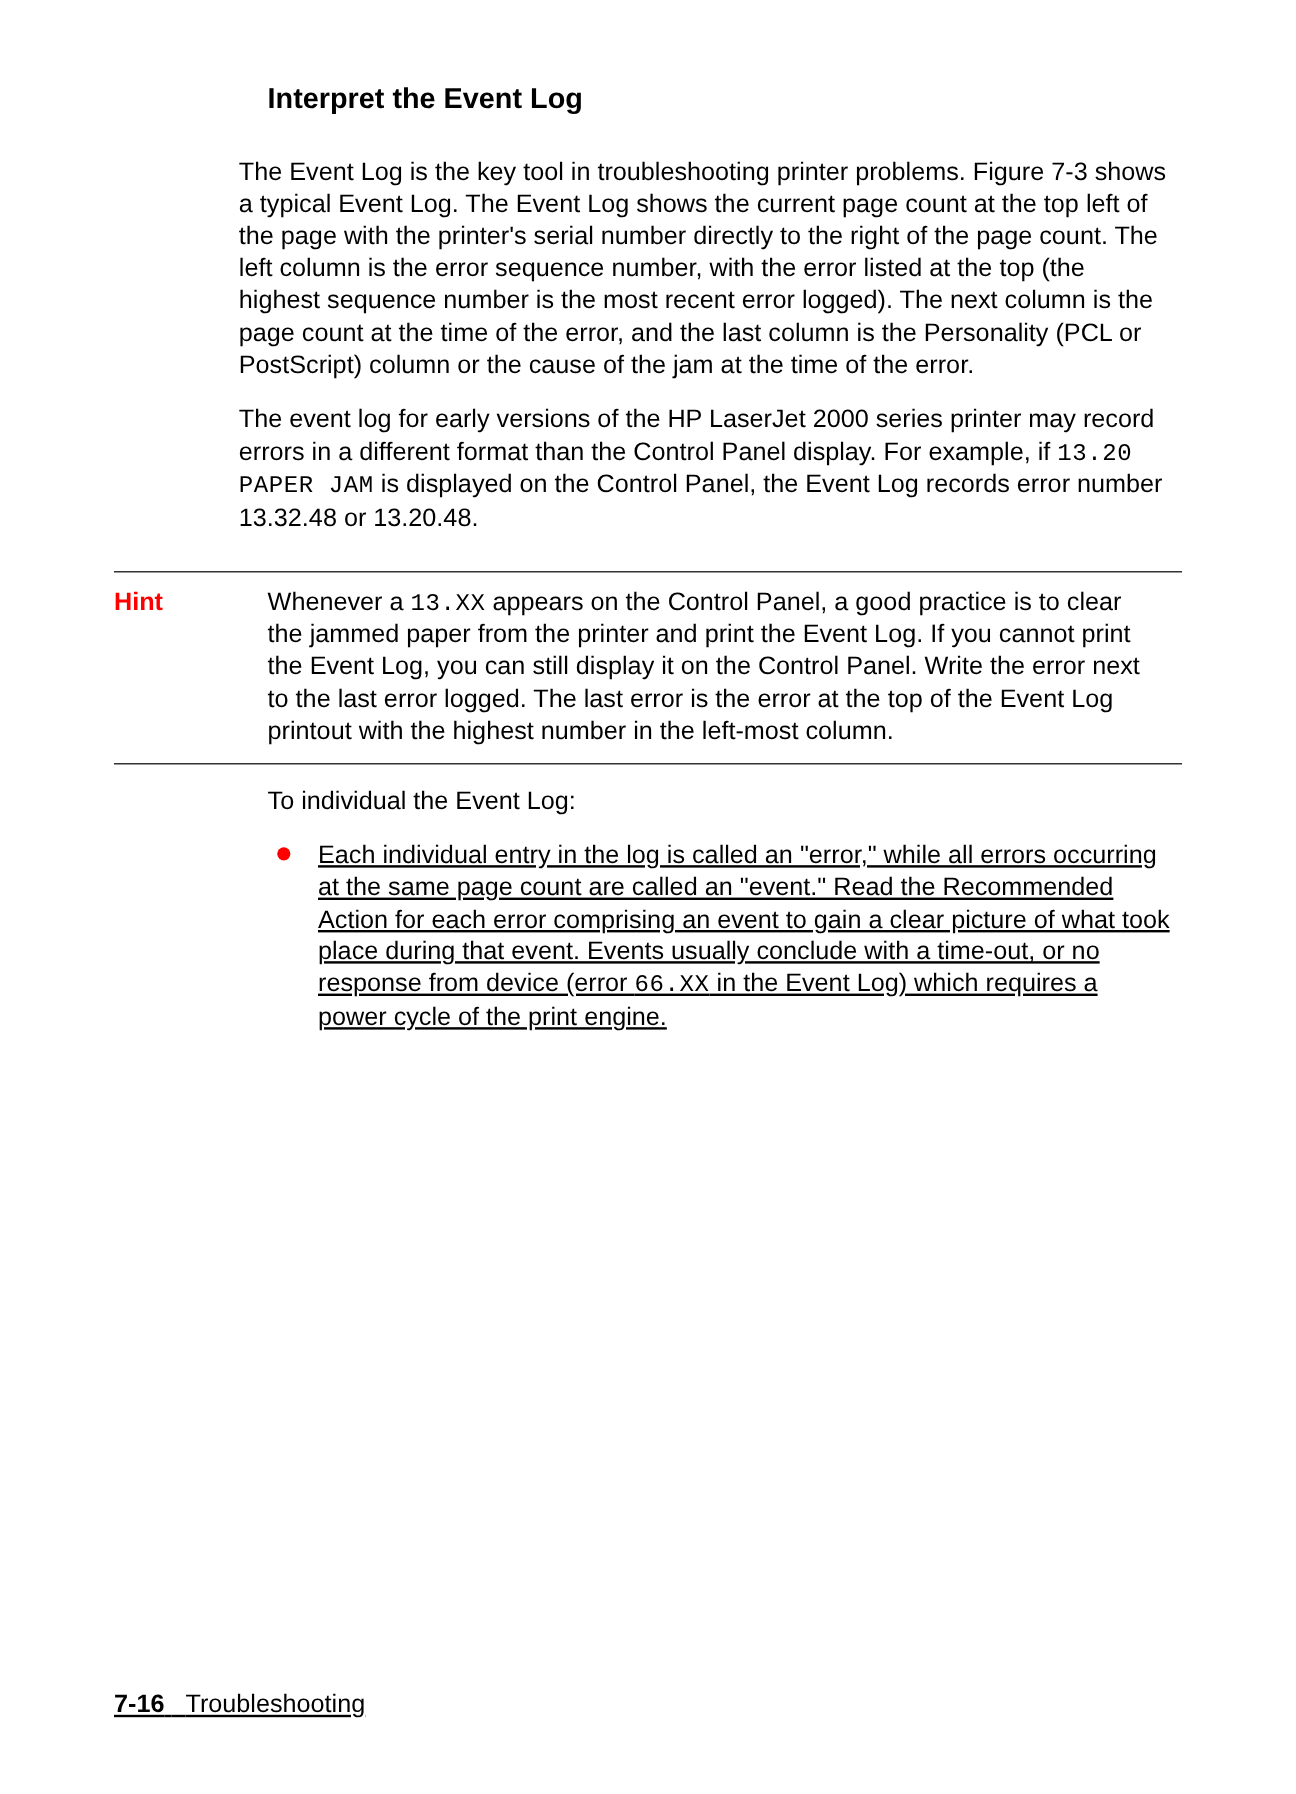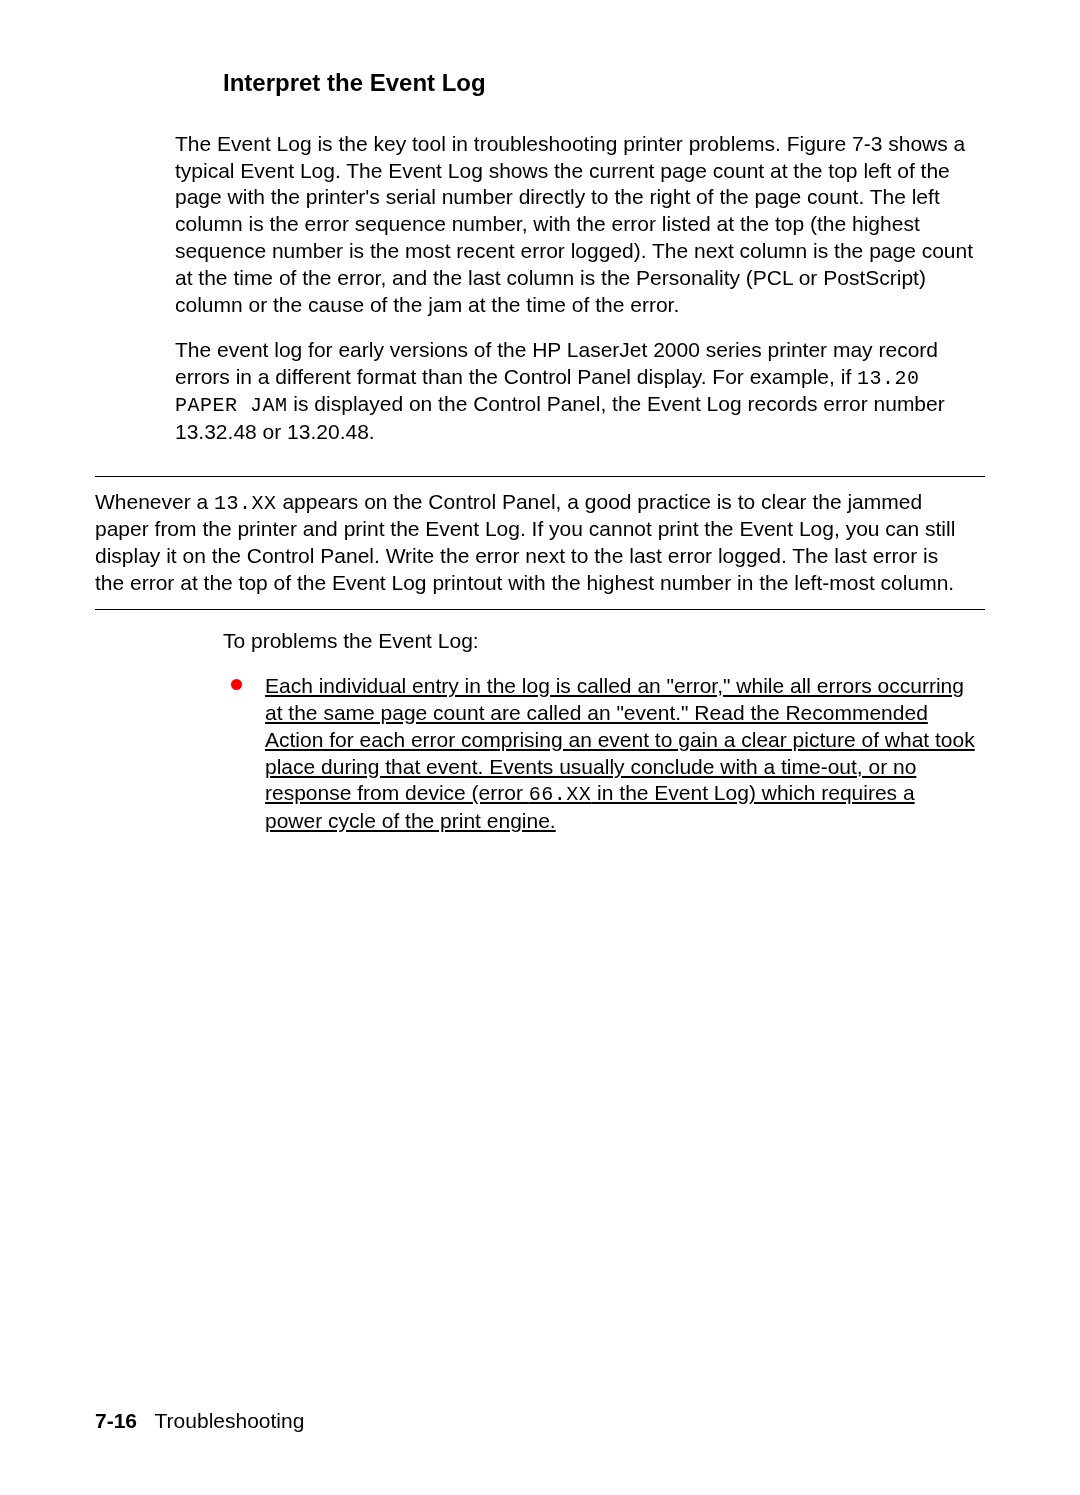--- a/index.html
+++ b/index.html
@@ -20,21 +20,21 @@
     .page {
       padding: 68px 95px 0 95px;
     }
     .heading {
       font-weight: bold;
       font-size: 24px;
       margin-left: 128px;
       margin-bottom: 32px;
     }
     .body-para {
-      margin-left: 80px;
+      margin-left: 104px;
       margin-right: 8px;
       margin-bottom: 18px;
     }
     .display-code {
       font-family: "Courier New", Courier, monospace;
       font-size: 20px;
       letter-spacing: 0.5px;
     }
     .hint-block {
       border-top: 1.5px solid #000;
@@ -81,47 +81,49 @@
       width: 11px;
       height: 11px;
       background: #FF0000;
       border-radius: 50%;
     }
     .footer {
       position: absolute;
       bottom: 60px;
       left: 95px;
       font-size: 21px;
+      text-decoration: underline;
     }
     .footer .page-num {
       font-weight: bold;
     }
   </style>
 </head>
 <body>
 
 <div class="page">
 
   <h2 class="heading">Interpret the Event Log</h2>
 
   <p class="body-para">The Event Log is the key tool in troubleshooting printer problems. Figure 7-3 shows a typical Event Log. The Event Log shows the current page count at the top left of the page with the printer's serial number directly to the right of the page count. The left column is the error sequence number, with the error listed at the top (the highest sequence number is the most recent error logged). The next column is the page count at the time of the error, and the last column is the Personality (PCL or PostScript) column or the cause of the jam at the time of the error.</p>
 
   <p class="body-para">
     <span>The event log for early versions of the HP LaserJet 2000 series printer may record errors in a different format than the Control Panel display. For example, if </span><span class="display-code">13.20 PAPER JAM</span><span> is displayed on the Control Panel, the Event Log records error number 13.32.48 or 13.20.48.</span>
   </p>
 
   <div class="hint-block">
     <div class="hint-row">
+      <div class="hint-label">Hint</div>
       <div class="hint-body">
         <span>Whenever a </span><span class="display-code">13.XX</span><span> appears on the Control Panel, a good practice is to clear the jammed paper from the printer and print the Event Log. If you cannot print the Event Log, you can still display it on the Control Panel. Write the error next to the last error logged. The last error is the error at the top of the Event Log printout with the highest number in the left-most column.</span>
       </div>
     </div>
   </div>
 
-  <p class="list-intro">To problems the Event Log:</p>
+  <p class="list-intro">To individual the Event Log:</p>
 
   <ul class="bullet-list">
     <li>
       <span>Each individual entry in the log is called an "error," while all errors occurring at the same page count are called an "event." Read the Recommended Action for each error comprising an event to gain a clear picture of what took place during that event. Events usually conclude with a time-out, or no response from device (error </span><span class="display-code">66.XX</span><span> in the Event Log) which requires a power cycle of the print engine.</span>
     </li>
   </ul>
 
 </div>
 
 <div class="footer">

